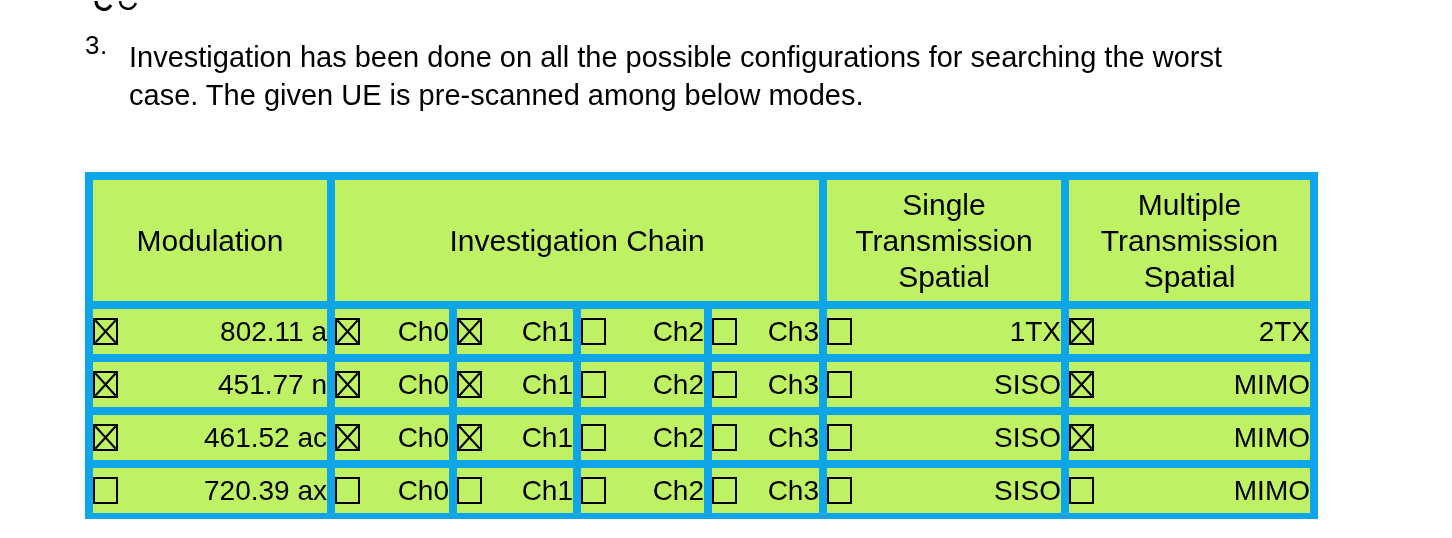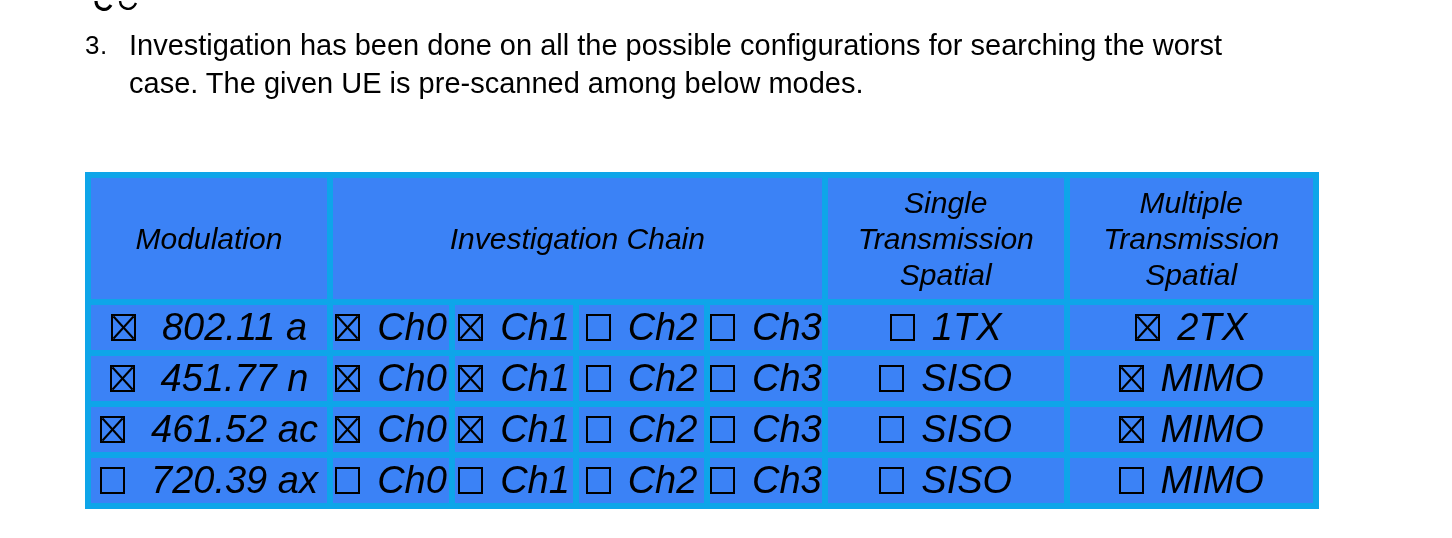--- a/index.html
+++ b/index.html
@@ -20,46 +20,45 @@
 
   
   .para {
     position: absolute; left: 85px; top: 26px;
     display: flex; align-items: flex-start;
   }
   .para .num {
     font-size: 26px; line-height: 38px; width: 44px; flex: none;
     letter-spacing: 0.5px;
   }
-  .para .ptext { font-size: 29px; line-height: 38px; }
+  .para .ptext { font-size: 29px; line-height: 38px; margin-top: 12px; }
 
   
   table.cfg {
     position: absolute; left: 85px; top: 172px;
     border-collapse: collapse; table-layout: fixed;
   }
   table.cfg th, table.cfg td {
-    border: 6px solid #0ea5e9;
+    border: 8px solid #0ea5e9;
     padding: 0; margin: 0;
-    background: #3b82f6;
-    font-style: italic;
+    background: #bef264;
   }
   table.cfg tr.hdr th {
     height: 121px;
     font-weight: normal;
     font-size: 30px; line-height: 36px;
     text-align: center; vertical-align: middle;
     white-space: pre-line;
   }
   table.cfg td { height: 45px; vertical-align: middle; }
   table.cfg tr:last-child td { border-bottom-width: 6px; }
 
   .cellc {
-    display: flex; align-items: center; justify-content: center;
-    gap: 17px; font-size: 38px; white-space: nowrap;
+    display: flex; align-items: center; justify-content: space-between;
+    gap: 17px; font-size: 28px; white-space: nowrap;
   }
   .cellc.mod { gap: 26px; }
 
   .cb {
     width: 25px; height: 27px;
     border: 2px solid #000000;
     box-sizing: border-box;
     flex: none; display: block;
   }
   .cb svg { display: block; width: 100%; height: 100%; }

